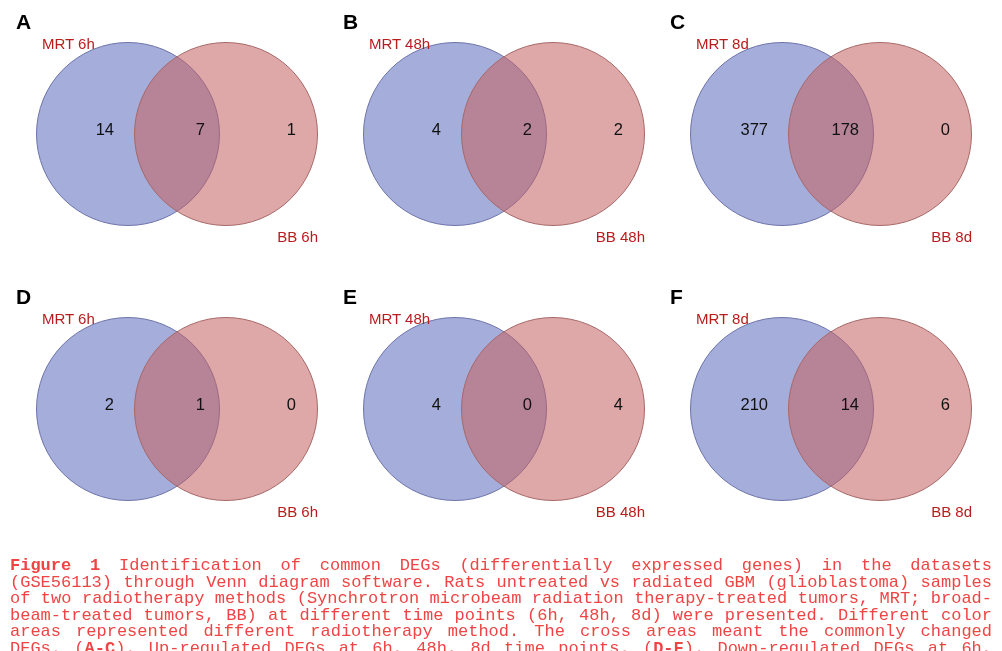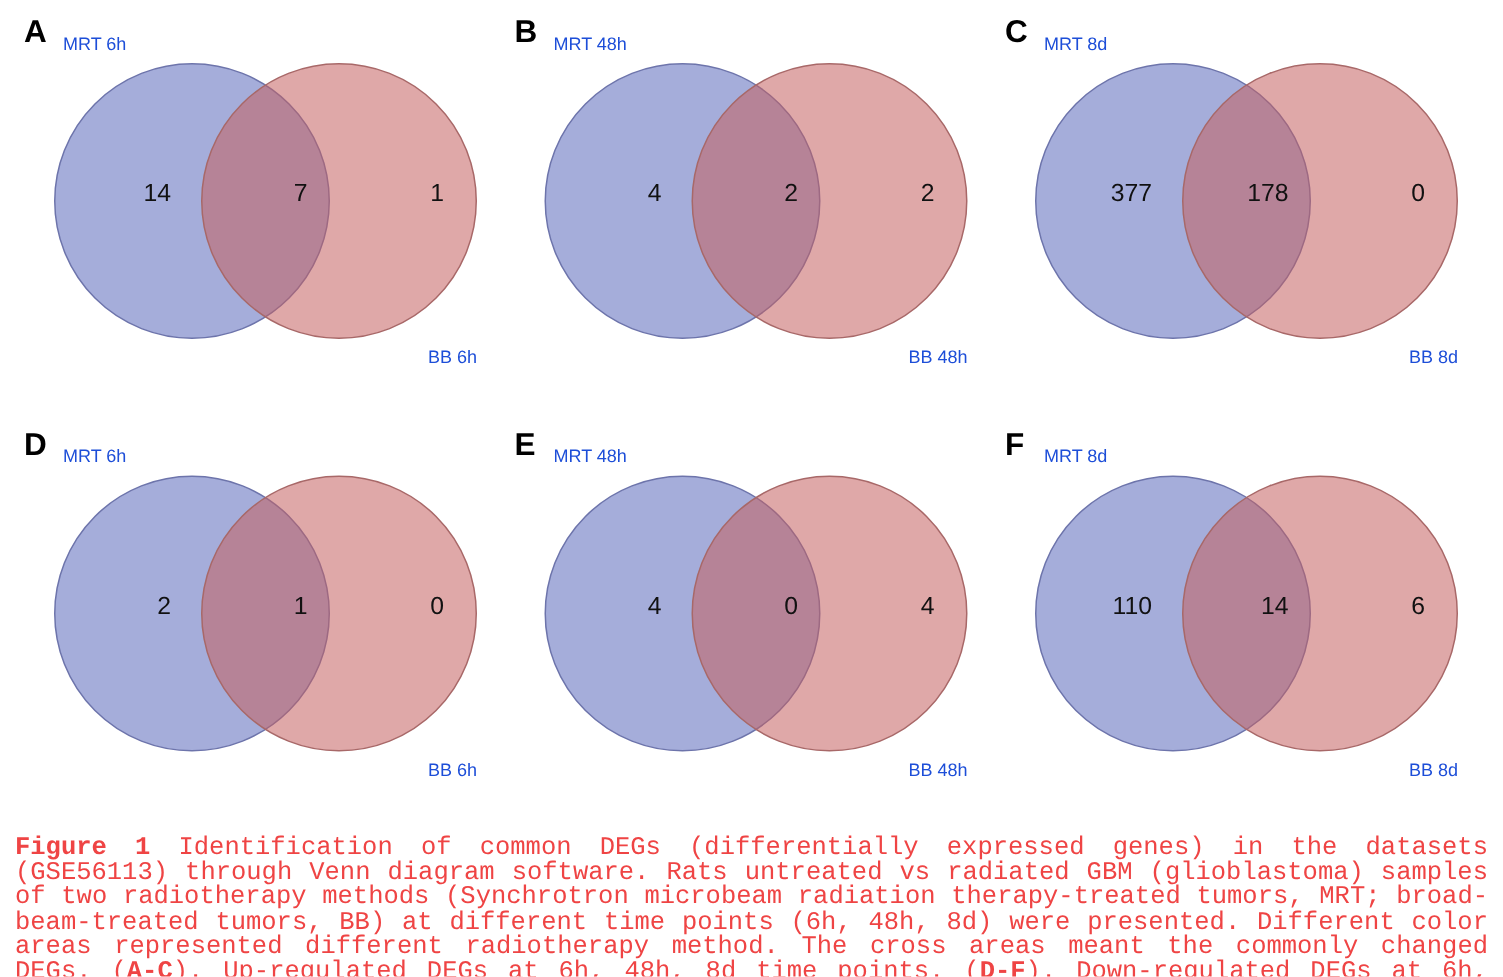--- a/index.html
+++ b/index.html
@@ -52,23 +52,24 @@
     background: rgba(110, 122, 196, 0.62);
     border: 1px solid #6d74ab;
   }
   .circle-right {
     left: 102px;
     background: rgba(196, 96, 96, 0.55);
     border: 1px solid #a86868;
   }
   .label {
     position: absolute;
-    font-size: 12px;
-    color: #1d4ed8;
+    font-size: 15px;
+    color: #b91c1c;
     white-space: nowrap;
+    margin-top: 13px;
   }
   .label-left {
     left: 10px;
     top: 0px;
   }
   .label-right {
     right: 4px;
     bottom: 17px;
   }
   .count {
@@ -173,21 +174,21 @@
     </div>
   </div>
 
   <div class="panel" style="left:664px; top:283px;">
     <span class="panel-letter">F</span>
     <div class="venn">
       <div class="circle circle-left"></div>
       <div class="circle circle-right"></div>
       <span class="label label-left">MRT 8d</span>
       <span class="label label-right">BB 8d</span>
-      <span class="count count-left">110</span>
+      <span class="count count-left">210</span>
       <span class="count count-mid">14</span>
       <span class="count count-right">6</span>
     </div>
   </div>
 
   <div id="caption"><b>Figure 1</b><span> Identification of common DEGs (differentially expressed genes) in the datasets (GSE56113) through Venn diagram software. Rats untreated vs radiated GBM (glioblastoma) samples of two radiotherapy methods (Synchrotron microbeam radiation therapy-treated tumors, MRT; broad-beam-treated tumors, BB) at different time points (6h, 48h, 8d) were presented. Different color areas represented different radiotherapy method. The cross areas meant the commonly changed DEGs. (</span><b>A-C</b><span>). Up-regulated DEGs at 6h, 48h, 8d time points. (</span><b>D-F</b><span>). Down-regulated DEGs at 6h, 48h, 8d time points. Statistically significant DEGs were defined with p &lt; 0.05 and logFC &gt;2 as the cut-off criterion (fold change, FC).</span></div>
 
 </div>
 
 </body></html>

